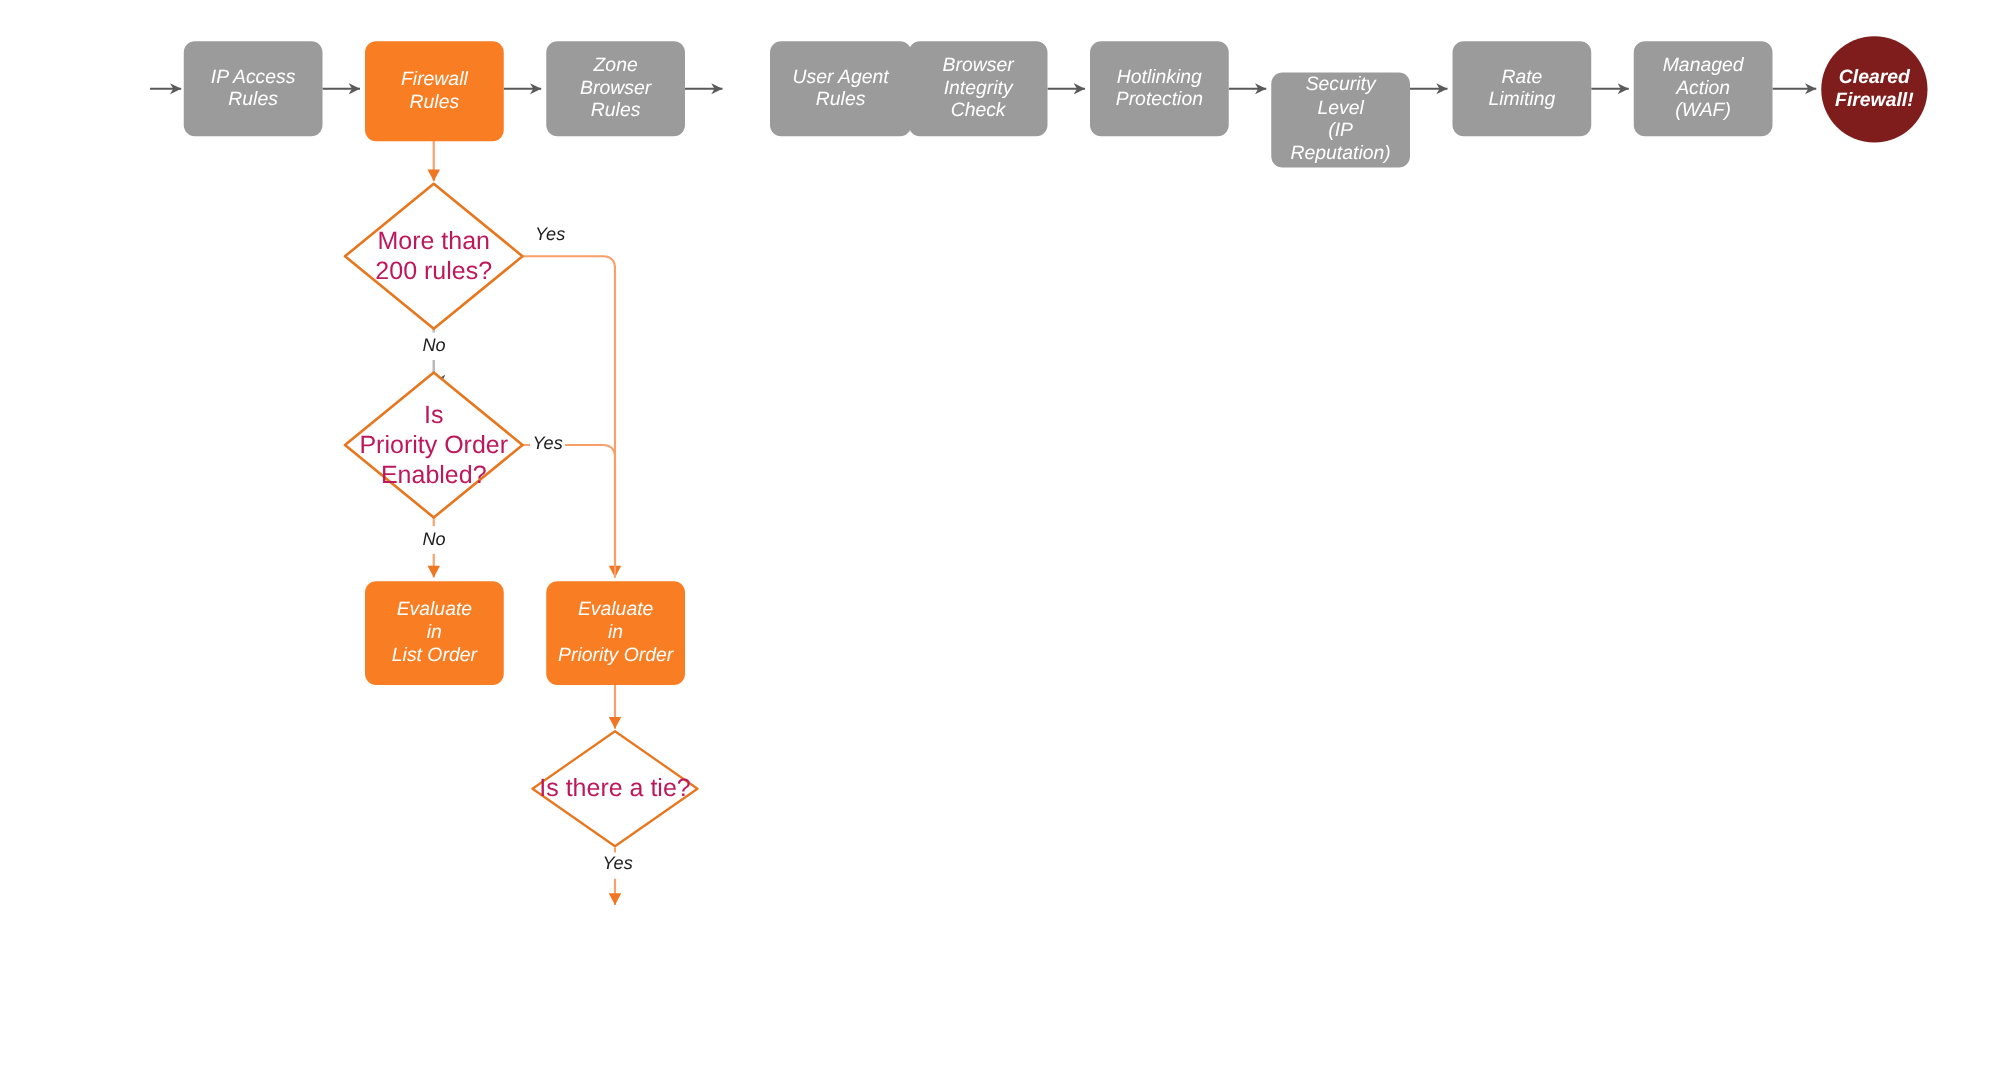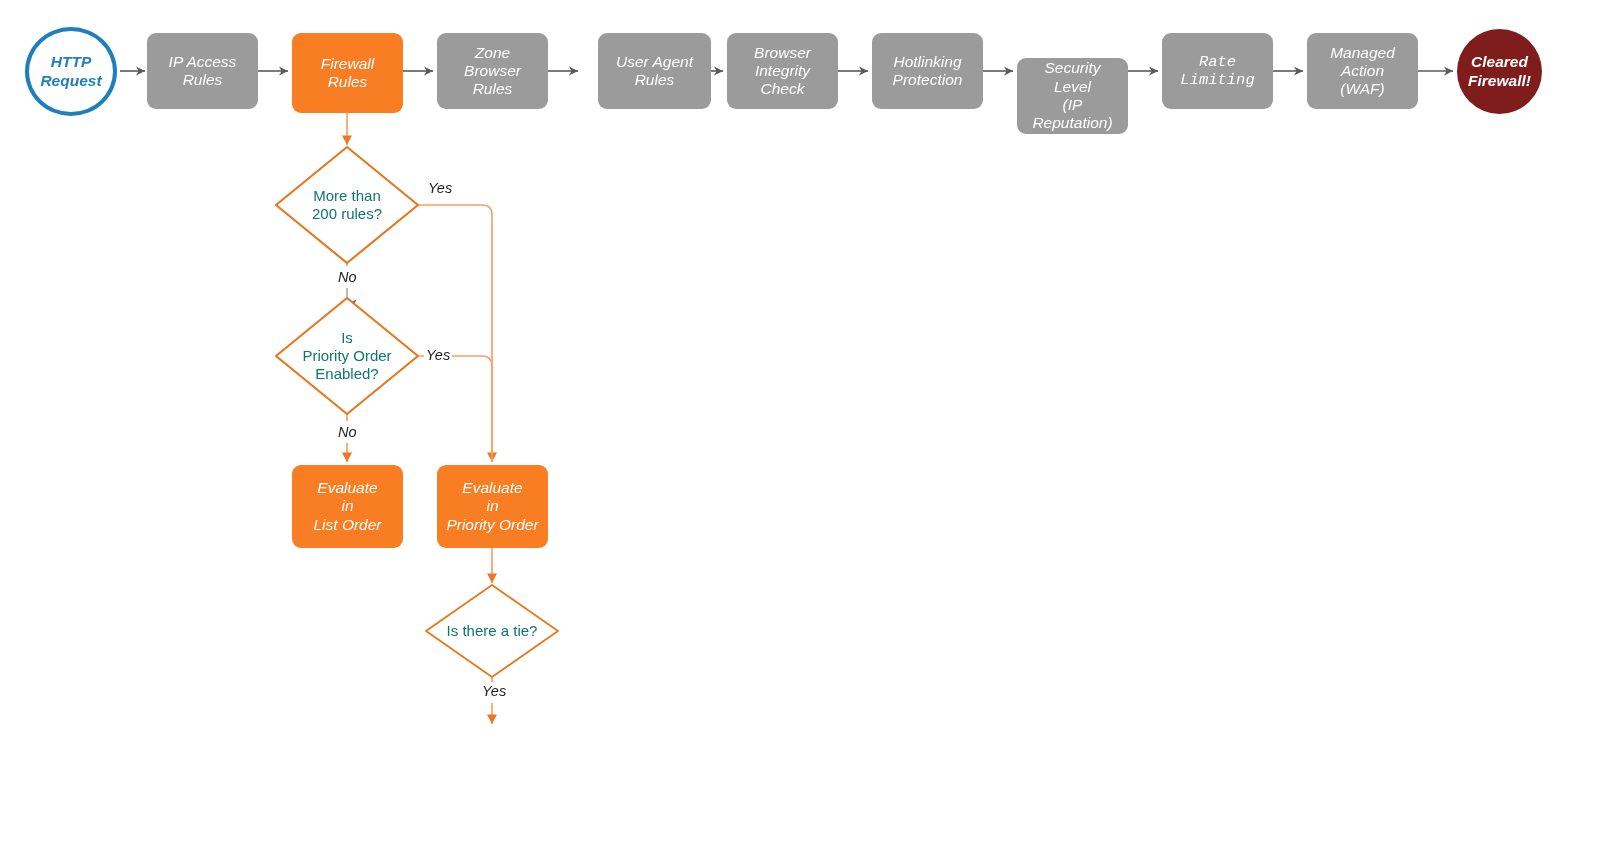--- a/index.html
+++ b/index.html
@@ -64,23 +64,23 @@
     background: #7f1d1d;
     color: #ffffff;
   }
   
   .diamond {
     background: transparent;
   }
   .diamond .dlabel {
     position: relative;
     z-index: 2;
-    font-size: 15px;
+    font-size: 20px;
     font-style: normal;
-    color: #0f766e;
+    color: #be185d;
     line-height: 1.2;
     white-space: pre-line;
   }
   
   .edge-label {
     position: absolute;
     font-size: 14.5px;
     font-style: italic;
     color: #1d1d1d;
     background: #ffffff;
@@ -138,48 +138,46 @@
     <path d="M492,548 L492,583" stroke="#f9a06a" stroke-width="1.7" fill="none" marker-end="url(#orangeHead)"></path>
 
     <path d="M492,678 L492,682" stroke="#f9a06a" stroke-width="1.7" fill="none"></path>
     <path d="M492,703 L492,724" stroke="#f9a06a" stroke-width="1.7" fill="none" marker-end="url(#orangeHead)"></path>
 
     <polygon points="347,147 418,205 347,263 276,205" fill="#ffffff" stroke="#e8761d" stroke-width="2.1" stroke-linejoin="round"></polygon>
     <polygon points="347,298 418,356 347,414 276,356" fill="#ffffff" stroke="#e8761d" stroke-width="2.1" stroke-linejoin="round"></polygon>
     <polygon points="492,585 558,631 492,677 426,631" fill="#ffffff" stroke="#e8761d" stroke-width="1.8" stroke-linejoin="round"></polygon>
   </svg>
 
-  <div class="node circle hollow nowrap-lines" style="left:25px; top:27px; width:92px; height:89px;">HTTP
-Request</div>
 
   <div class="node box gray nowrap-lines" style="left:147px; top:33px; width:111px; height:76px;">IP Access
 Rules</div>
 
   <div class="node box orange nowrap-lines" style="left:292px; top:33px; width:111px; height:80px;">Firewall
 Rules</div>
 
   <div class="node box gray nowrap-lines" style="left:437px; top:33px; width:111px; height:76px;">Zone
 Browser
 Rules</div>
 
-  <div class="node box gray nowrap-lines" style="left:598px; top:33px; width:113px; height:76px;">User Agent
+  <div class="node box gray nowrap-lines" style="left:616px; top:33px; width:113px; height:76px;">User Agent
 Rules</div>
 
   <div class="node box gray nowrap-lines" style="left:872px; top:33px; width:111px; height:76px;">Hotlinking
 Protection</div>
 
   <div class="node box gray nowrap-lines" style="left:727px; top:33px; width:111px; height:76px;">Browser
 Integrity
 Check</div>
 
   <div class="node box gray nowrap-lines" style="left:1017px; top:33px; width:111px; height:76px;margin-top:25px;">Security
 Level
 (IP Reputation)</div>
 
-  <div class="node box gray nowrap-lines" style="left:1162px; top:33px; width:111px; height:76px;font-family:Liberation Mono, monospace;">Rate
+  <div class="node box gray nowrap-lines" style="left:1162px; top:33px; width:111px; height:76px;">Rate
 Limiting</div>
 
   <div class="node box gray nowrap-lines" style="left:1307px; top:33px; width:111px; height:76px;">Managed
 Action
 (WAF)</div>
 
   <div class="node circle filled nowrap-lines" style="left:1457px; top:29px; width:85px; height:85px;">Cleared
 Firewall!</div>
 
   <div class="node diamond" style="left:276px; top:147px; width:142px; height:116px;">

